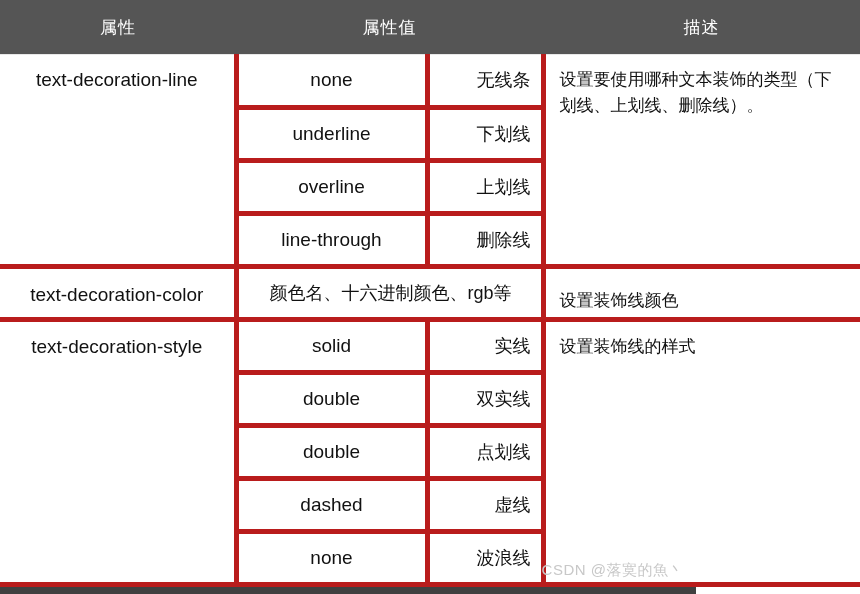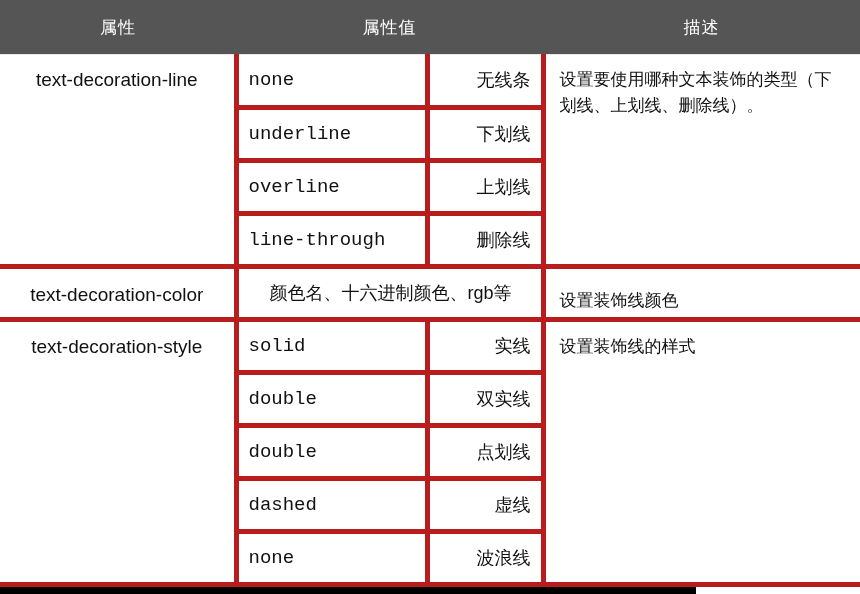--- a/index.html
+++ b/index.html
@@ -12,21 +12,21 @@
     height: 594px;
     overflow: hidden;
     font-family: "Liberation Sans", "DejaVu Sans", sans-serif;
     -webkit-font-smoothing: antialiased;
   }
 
   .table-wrap {
     position: relative;
     width: 696px;
     height: 594px;
-    background: #000000;
+    background: #404040;
   }
 
   table.css-table {
     width: 860px;
     border-collapse: collapse;
     table-layout: fixed;
     background: #ffffff;
   }
 
   table.css-table col.c-prop  { width: 236px; }
@@ -65,24 +65,23 @@
   td.prop-cell {
     text-align: center;
     font-size: 19px;
     color: #111111;
     vertical-align: top;
     padding-top: 14px;
   }
   td.prop-cell.single { vertical-align: middle; padding-top: 4px; }
 
   td.val-cell {
-    text-align: left;
+    text-align: center;
     font-size: 19px;
     color: #111111;
-    font-family: Liberation Mono, monospace;
   }
 
   td.valcn-cell {
     text-align: right;
     font-size: 18px;
     color: #111111;
   }
 
   td.val-merged {
     text-align: center;
@@ -186,14 +185,15 @@
         <td class="valcn-cell">虚线</td>
       </tr>
       <tr>
         <td class="val-cell">none</td>
         <td class="valcn-cell">波浪线</td>
       </tr>
 
     </tbody>
   </table>
 
+  <div class="watermark">CSDN @落寞的魚丶</div>
 
 </div>
 
 </body></html>

